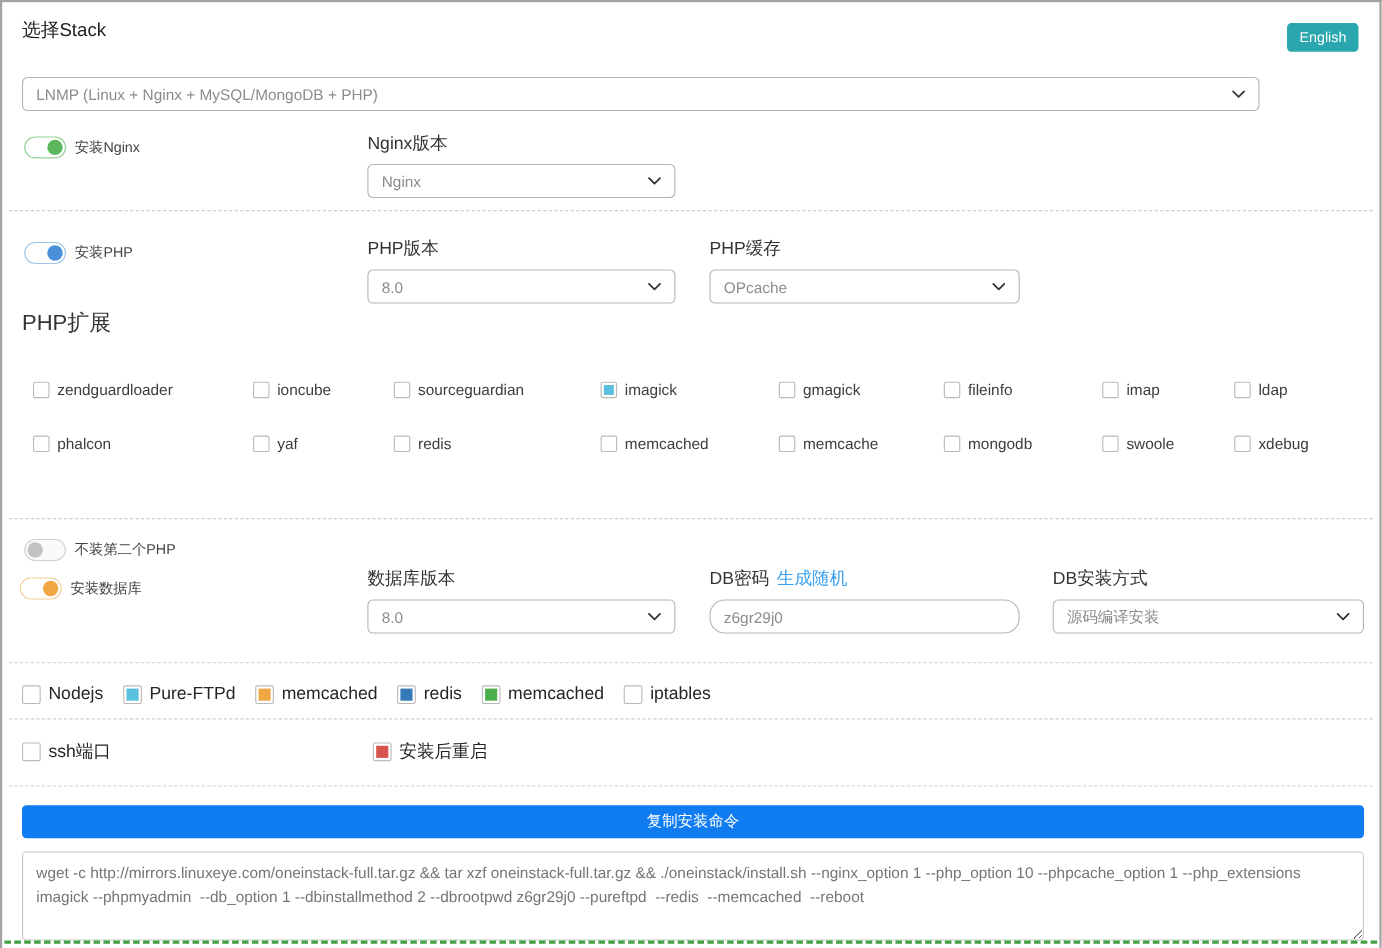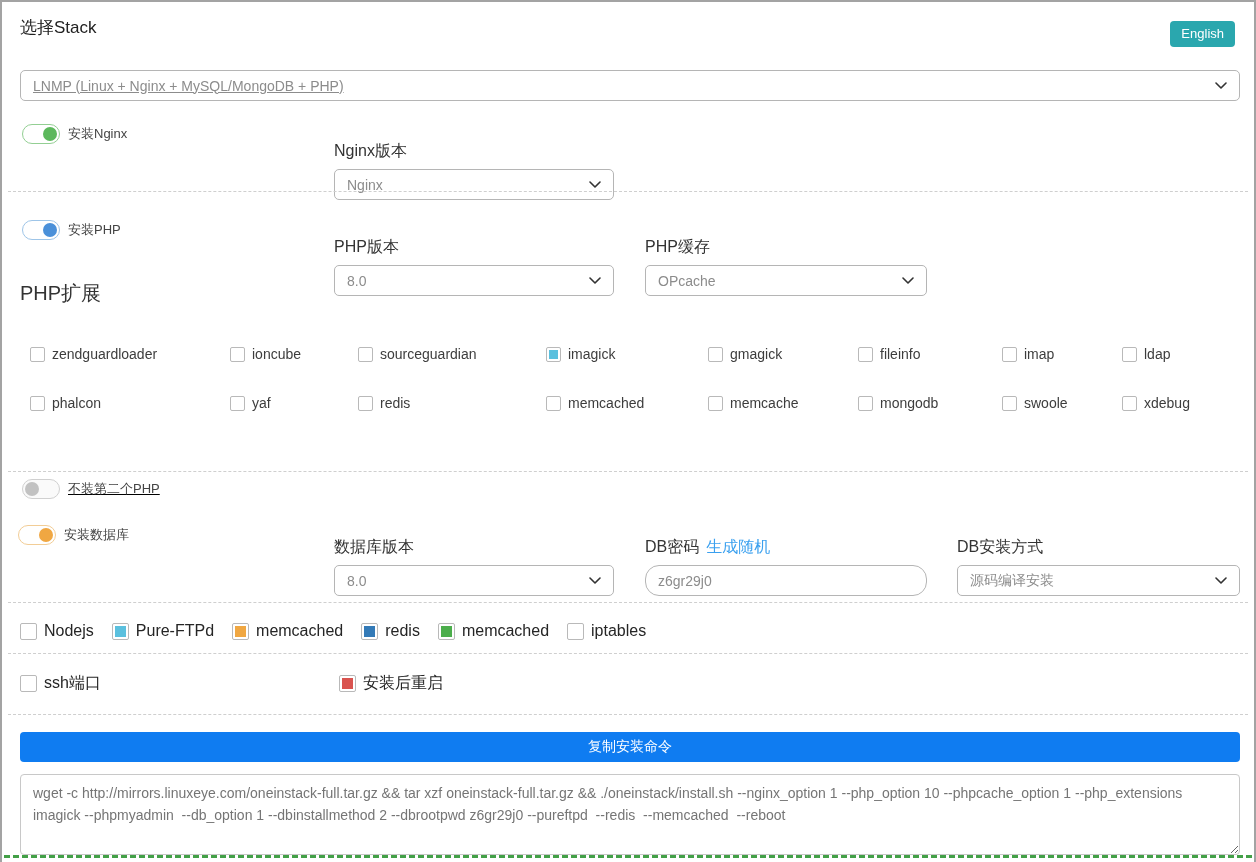--- a/index.html
+++ b/index.html
@@ -12,35 +12,35 @@
   .btn-english { position:absolute; right:19px; top:19px; background:#2aa7ae; color:#fff;
                  font-size:13px; line-height:26px; height:26px; padding:0 11px; border-radius:4px;
                  border:none; cursor:pointer; }
 
   .control { height:31px; border:1px solid #b5b5b5; border-radius:5px; background:#fff;
              display:flex; align-items:center; justify-content:space-between;
              padding:0 12px; font-size:14px; color:#8c8c8c; cursor:pointer; }
   .control .chev { display:flex; flex:none; margin-left:8px; }
   input.control { color:#8c8c8c; cursor:text; width:100%;border-radius:14px; }
 
-  .stack-select { position:absolute; left:18px; top:68px; width:1220px;text-decoration:underline; }
+  .stack-select { position:absolute; left:18px; top:68px; width:1125px; }
 
   .toggle-row { position:absolute; display:flex; align-items:center; gap:8px; }
   .toggle { width:38px; height:20px; border-radius:10px; position:relative; border:1px solid #ccc; background:#fff; flex:none; cursor:pointer; }
   .toggle .knob { position:absolute; top:2px; width:14px; height:14px; border-radius:50%; background:#bbb; }
   .toggle.on  .knob { right:2px; }
   .toggle.off .knob { left:2px; }
   .toggle.t-green  { border-color:#93cf93; } .toggle.t-green  .knob { background:#5cb85c; }
   .toggle.t-blue   { border-color:#9ec5e8; } .toggle.t-blue   .knob { background:#4a90d9; }
   .toggle.t-orange { border-color:#f2cd96; } .toggle.t-orange .knob { background:#f0a742; }
   .toggle.t-gray   { border-color:#d0d0d0; background:#fafafa; } .toggle.t-gray .knob { background:#c2c2c2; }
   .toggle-label { font-size:13px; color:#444; }
 
   .fg { position:absolute; }
-  .fg-label { font-size:16px; color:#333; line-height:22px; margin-bottom:7px; display:flex; align-items:baseline; gap:7px;margin-top:20px; }
+  .fg-label { font-size:16px; color:#333; line-height:22px; margin-bottom:7px; display:flex; align-items:baseline; gap:7px; }
   .fg-link { font-size:16px; color:#3aa0ef; text-decoration:none; cursor:pointer; }
 
   .divider { position:absolute; left:6px; right:6px; border-top:1px dashed #cfcfcf; }
   .divider-green { position:absolute; left:2px; right:2px; border-top:3px dashed #43a047; }
 
   .section-title { position:absolute; left:18px; font-size:20px; color:#333; }
 
   .ext-grid { position:absolute; left:28px; top:344px; display:grid;
               grid-template-columns:200px 128px 188px 162px 150px 144px 120px 118px; row-gap:33px; }
   .chk { display:flex; align-items:center; gap:7px; font-size:14px; color:#3d3d3d; cursor:pointer; }
@@ -226,21 +226,21 @@
     <label class="chk">
         <span class="cb">
           <span class="cb-in"></span>
         </span>
         <span>xdebug</span>
       </label>
   </div>
 
   <div class="divider" style="top:469px;"></div>
 
-  <div class="toggle-row" style="left:20px; top:477px;text-decoration:underline;">
+  <div class="toggle-row" style="left:20px; top:488px;">
     <span class="toggle off t-gray">
         <span class="knob"></span>
       </span>
     <span class="toggle-label">不装第二个PHP</span>
   </div>
 
   <div class="toggle-row" style="left:16px; top:523px;">
     <span class="toggle on t-orange">
         <span class="knob"></span>
       </span>

